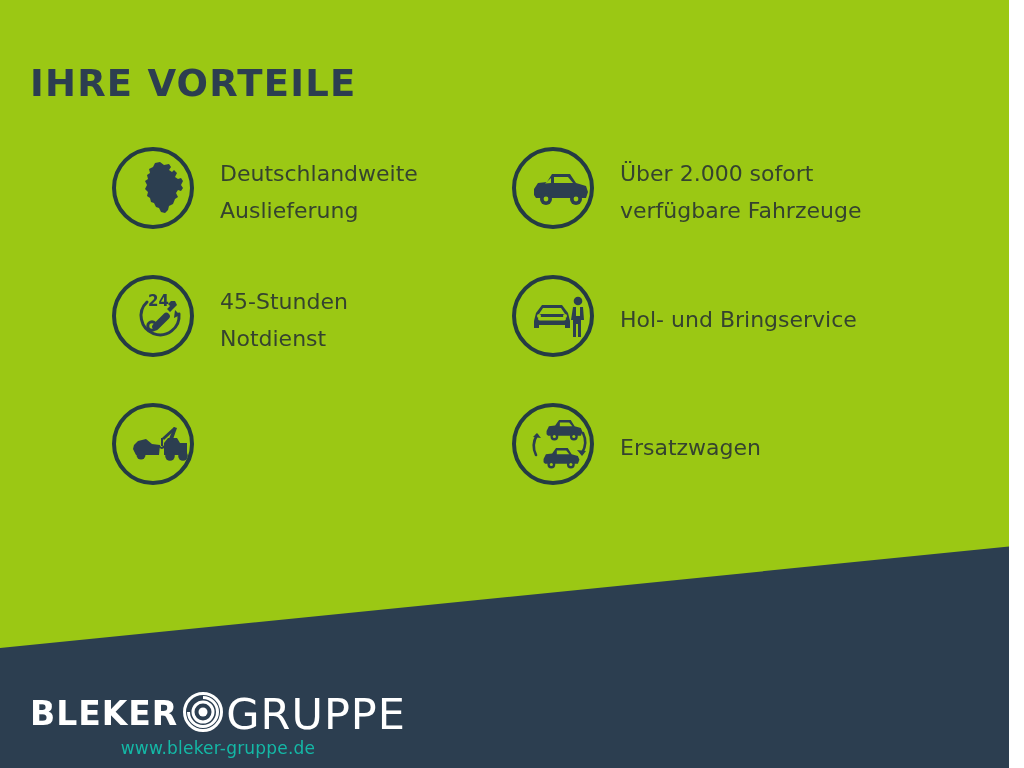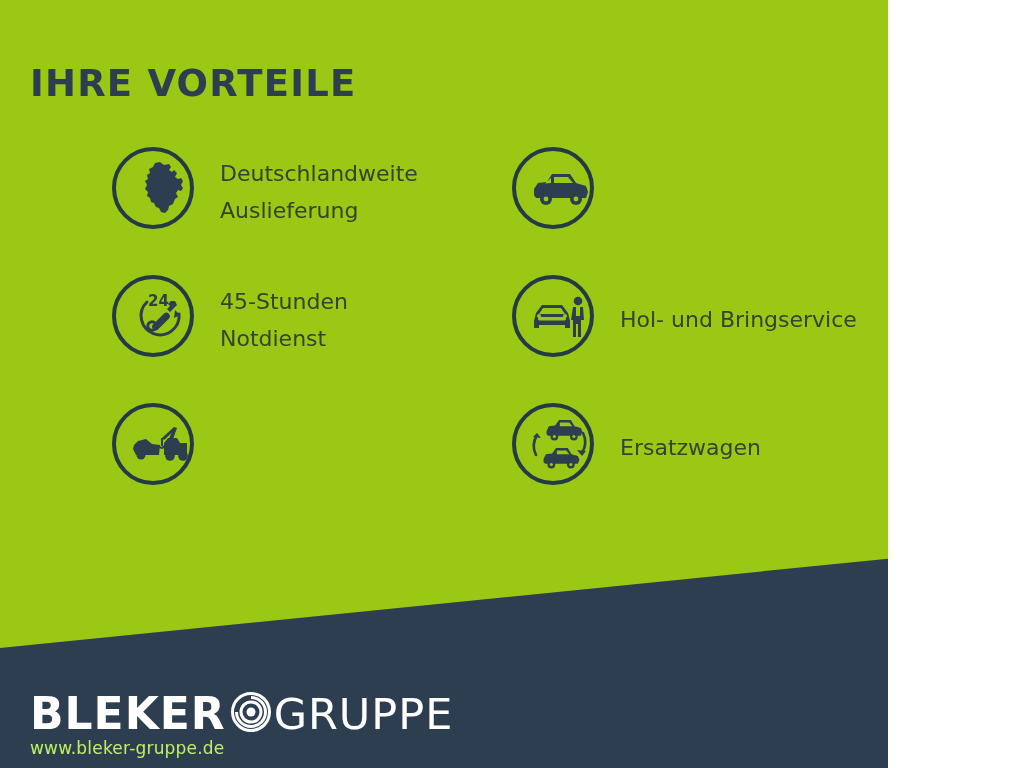--- a/index.html
+++ b/index.html
@@ -6,24 +6,25 @@
   html, body {
     margin: 0;
     padding: 0;
     background: #ffffff;
   }
   body {
     font-family: "DejaVu Sans", "Liberation Sans", sans-serif;
   }
   #slide {
     position: relative;
-    width: 888px;
+    width: 980px;
     height: 768px;
     overflow: hidden;
     background: #2c3e50;
+    padding-left: 29px;
   }
   
   .bg-green {
     position: absolute;
     left: 0; top: 0;
     width: 1024px;
     height: 768px;
     background: #9bc814;
     
     clip-path: polygon(0 0, 1024px 0, 1024px 545px, 0 648px);
@@ -103,38 +104,39 @@
     left: 30px;
     top: 694px;
     z-index: 6;
   }
   .logo-row {
     display: flex;
     align-items: center;
     height: 40px;
   }
   .logo-bleker {
-    font-size: 44px;
+    font-size: 33px;
     font-weight: bold;
     letter-spacing: 1px;
     color: #ffffff;
     line-height: 34px;
   }
   .logo-mark { margin: 0 2px 0 4px; }
   .logo-gruppe {
     font-size: 43px;
     font-weight: normal;
     letter-spacing: 1px;
     color: #ffffff;
     line-height: 34px;
   }
   .logo-url {
     margin-top: 4px;
+    text-align: center;
     font-size: 17px;
-    color: #bef264;
+    color: #14b8a6;
     letter-spacing: .2px;
   }
 </style>
 </head>
 <body>
 
 <div id="slide">
 
   <div class="bg-navy"></div>
   <div class="bg-green"></div>
@@ -214,20 +216,22 @@
               <path d="M2 20 L6 14 L15 13 L20 5 L38 5 L44 14 L54 17 L56 23 L54 29 L4 29 L2 26 Z"></path>
               <path d="M22 8 L36 8 L41 14 L22 14 Z" fill="#9bc814"></path>
               <path d="M19 9 L19 14 L13 14.5 Z" fill="#9bc814"></path>
               <circle cx="14" cy="30" r="6"></circle>
               <circle cx="44" cy="30" r="6"></circle>
               <circle cx="14" cy="30" r="2.4" fill="#9bc814"></circle>
               <circle cx="44" cy="30" r="2.4" fill="#9bc814"></circle>
             </g>
           </svg>
         </div>
+        <div class="label">Über 2.000 sofort
+verfügbare Fahrzeuge</div>
       </div>
 
       <div class="item one-line">
         <div class="badge">
           <svg width="58" height="46" viewBox="0 0 58 46">
             <g fill="#2c3e50">
 
               <path d="M2 28 L4 20 L10 12 L30 12 L36 20 L38 28 L38 35 L33 35 L33 32 L7 32 L7 35 L2 35 Z"></path>
               <path d="M11 15 L29 15 L33 21 L7 21 Z" fill="#9bc814"></path>
               <rect x="6" y="24" width="28" height="3.5" rx="1.7" fill="#9bc814"></rect>

